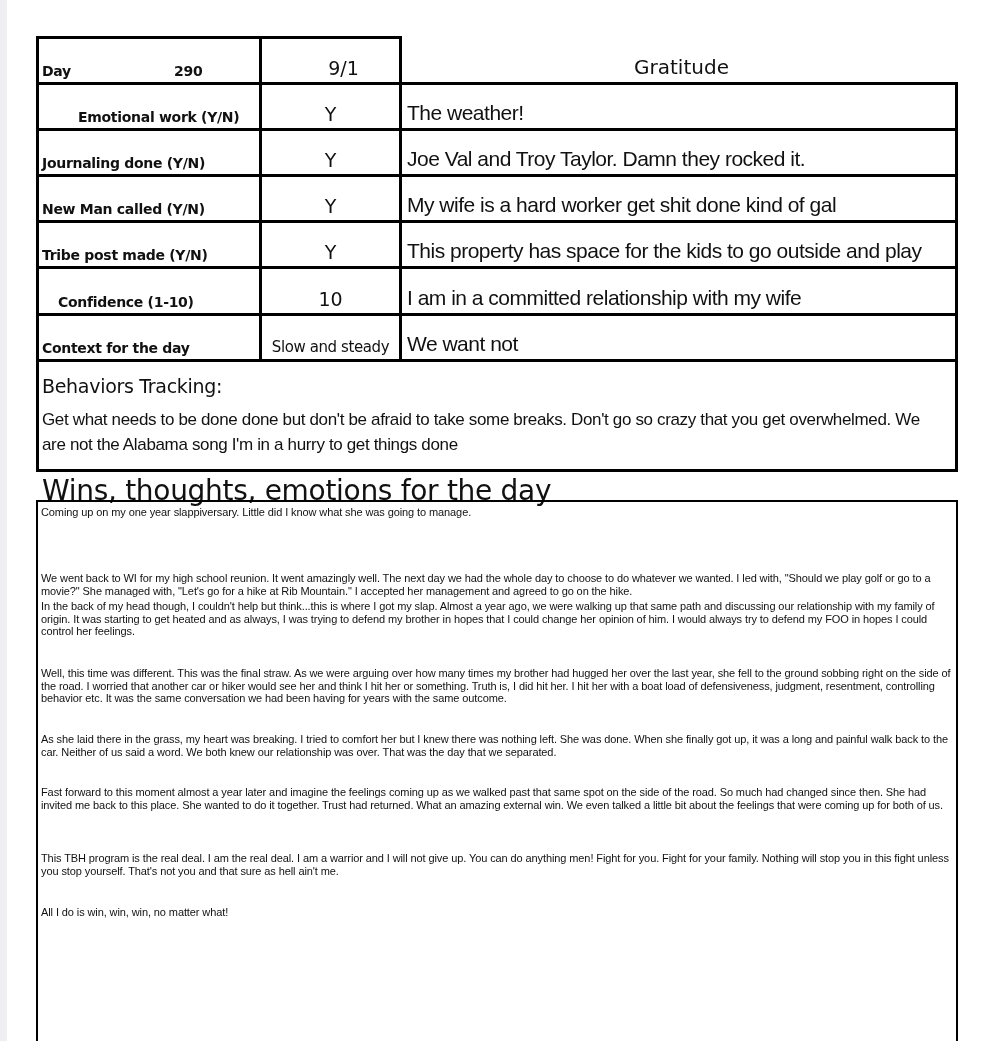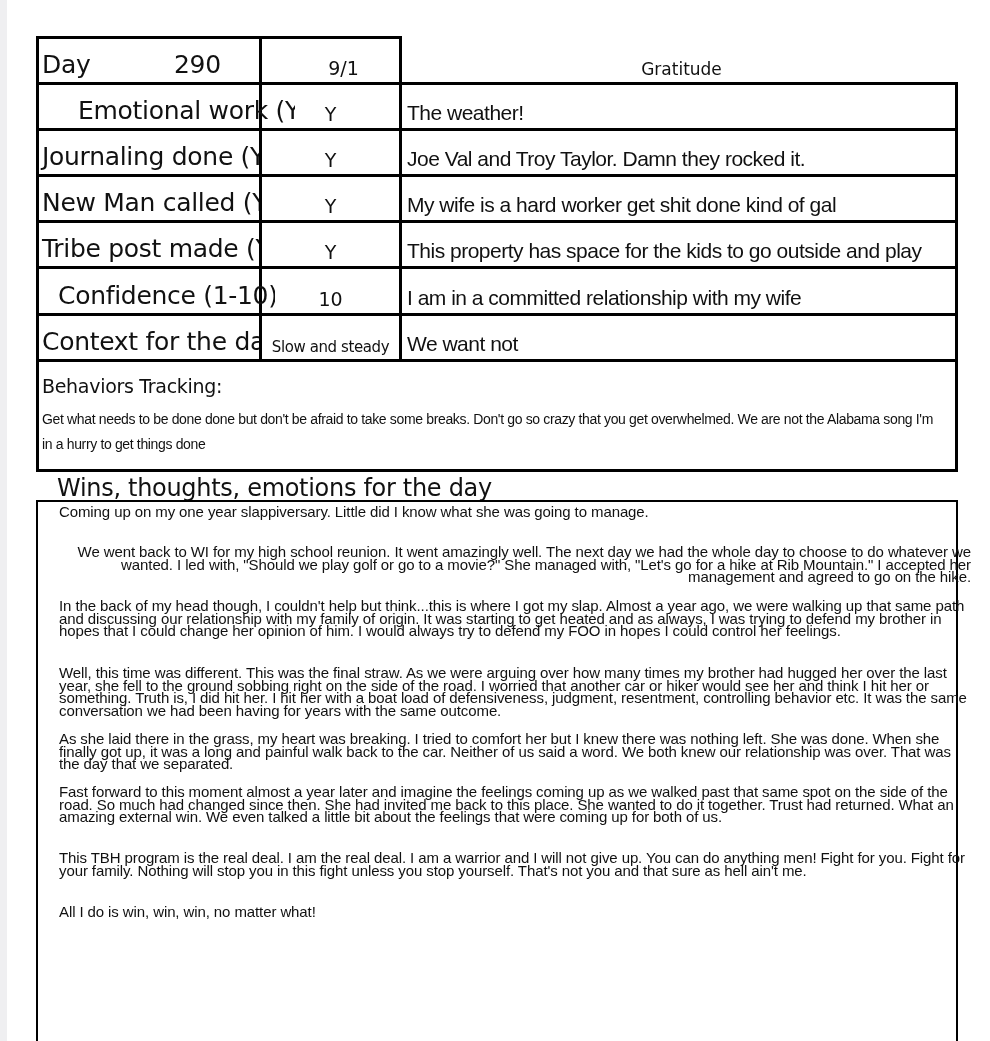--- a/index.html
+++ b/index.html
@@ -3,32 +3,32 @@
 <meta charset="utf-8">
 <style>
   html, body { margin: 0; padding: 0; }
   body {
     width: 990px; height: 1041px; overflow: hidden;
     background: #ffffff; position: relative;
     font-family: "Liberation Sans", sans-serif; color: #111;
   }
   .left-strip { position: absolute; left: 0; top: 0; width: 7px; height: 1041px; background: #efeff1; }
   .cell { position: absolute; box-sizing: border-box; display: flex; align-items: flex-end; padding-bottom: 3px; white-space: nowrap; overflow: hidden; }
-  .lbl { font-family: "DejaVu Sans", sans-serif; font-size: 25px; padding-left: 4px; letter-spacing: -0.3px; }
+  .lbl { font-family: "DejaVu Sans", sans-serif; font-size: 14px; padding-left: 4px; letter-spacing: -0.3px; font-weight: bold; }
   .val { font-family: "DejaVu Sans", sans-serif; font-size: 19px; justify-content: center; }
   .val.small { font-size: 15px; letter-spacing: -0.4px; }
   .grat { font-family: "Liberation Sans", sans-serif; font-size: 21px; padding-left: 5px; letter-spacing: -0.5px; transform-origin: left; }
-  .grat-head { font-family: "DejaVu Sans", sans-serif; font-size: 17px; justify-content: center; padding-left: 6px; }
+  .grat-head { font-family: "DejaVu Sans", sans-serif; font-size: 20px; justify-content: center; padding-left: 6px; }
   .hline { position: absolute; height: 3px; background: #000; }
   .vline { position: absolute; width: 3px; background: #000; }
   .beh-title { position: absolute; left: 42px; top: 375px; font-family: "DejaVu Sans", sans-serif; font-size: 19px; letter-spacing: -0.3px; }
-  .beh-text { position: absolute; left: 42px; top: 407px; width: 900px; font-family: "Liberation Sans", sans-serif; font-size: 14px; line-height: 25px; letter-spacing: -0.35px; }
-  .wins-title { position: absolute; left: 42px; top: 474px; font-family: "DejaVu Sans", sans-serif; font-size: 24px; letter-spacing: -0.3px; margin-left: 15px; }
+  .beh-text { position: absolute; left: 42px; top: 407px; width: 900px; font-family: "Liberation Sans", sans-serif; font-size: 17px; line-height: 25px; letter-spacing: -0.35px; }
+  .wins-title { position: absolute; left: 42px; top: 474px; font-family: "DejaVu Sans", sans-serif; font-size: 28px; letter-spacing: -0.3px; }
   .wins-box { position: absolute; left: 36px; top: 500px; width: 922px; height: 560px; border: 2px solid #000; border-bottom: none; box-sizing: border-box; }
-  .para { position: absolute; left: 41px; width: 912px; font-family: "Liberation Sans", sans-serif; font-size: 15px; line-height: 12.5px; letter-spacing: -0.1px; color: #111; margin-left: 18px; }
+  .para { position: absolute; left: 41px; width: 912px; font-family: "Liberation Sans", sans-serif; font-size: 11px; line-height: 12.5px; letter-spacing: -0.1px; color: #111; }
 </style>
 </head>
 <body>
 
 <div class="left-strip"></div>
 
 <div>
 
   <div class="hline" style="left:36px; top:36px; width:366px;"></div>
   <div class="hline" style="left:36px; top:82px; width:922px;"></div>
@@ -77,19 +77,19 @@
 
 <div>
   <div class="beh-title">Behaviors Tracking:</div>
   <div class="beh-text">Get what needs to be done done but don't be afraid to take some breaks. Don't go so crazy that you get overwhelmed.  We are not the Alabama song I'm in a hurry to get things done</div>
 </div>
 
 <div class="wins-title">Wins, thoughts, emotions for the day</div>
 <div class="wins-box"></div>
 
 <div class="para" style="top:506px;">Coming up on my one year slappiversary.  Little did I know what she was going to manage.</div>
-<div class="para" style="top:546px;text-align:right;">We went back to WI for my high school reunion.  It went amazingly well.  The next day we had the whole day to choose to do whatever we wanted.  I led with, "Should we play golf or go to a movie?" She managed with, "Let's go for a hike at Rib Mountain."  I accepted her management and agreed to go on the hike.</div>
+<div class="para" style="top:572px;">We went back to WI for my high school reunion.  It went amazingly well.  The next day we had the whole day to choose to do whatever we wanted.  I led with, "Should we play golf or go to a movie?" She managed with, "Let's go for a hike at Rib Mountain."  I accepted her management and agreed to go on the hike.</div>
 <div class="para" style="top:600px;">In the back of my head though, I couldn't help but think...this is where I got my slap.  Almost a year ago, we were walking up that same path and discussing our relationship with my family of origin.  It was starting to get heated and as always, I was trying to defend my brother in hopes that I could change her opinion of him.  I would always try to defend my FOO in hopes I could control her feelings.</div>
 <div class="para" style="top:667px;">Well, this time was different.  This was the final straw.  As we were arguing over how many times my brother had hugged her over the last year, she fell to the ground sobbing right on the side of the road.  I worried that another car or hiker would see her and think I hit her or something.  Truth is, I did hit her.  I hit her with a boat load of defensiveness, judgment, resentment, controlling behavior etc.  It was the same conversation we had been having for years with the same outcome.</div>
 <div class="para" style="top:733px;">As she laid there in the grass, my heart was breaking.  I tried to comfort her but I knew there was nothing left.  She was done.  When she finally got up, it was a long and painful walk back to the car.  Neither of us said a word.  We both knew our relationship was over.  That was the day that we separated.</div>
 <div class="para" style="top:786px;">Fast forward to this moment almost a year later and imagine the feelings coming up as we walked past that same spot on the side of the road.  So much had changed since then.  She had invited me back to this place.  She wanted to do it together.  Trust had returned.  What an amazing external win.  We even talked a little bit about the feelings that were coming up for both of us.</div>
 <div class="para" style="top:852px;">This TBH program is the real deal.  I am the real deal.  I am a warrior and I will not give up.  You can do anything men!  Fight for you.  Fight for your family.  Nothing will stop you in this fight unless you stop yourself.  That's not you and that sure as hell ain't me.</div>
 <div class="para" style="top:906px;">All I do is win, win, win, no matter what!</div>
 
 </body></html>

